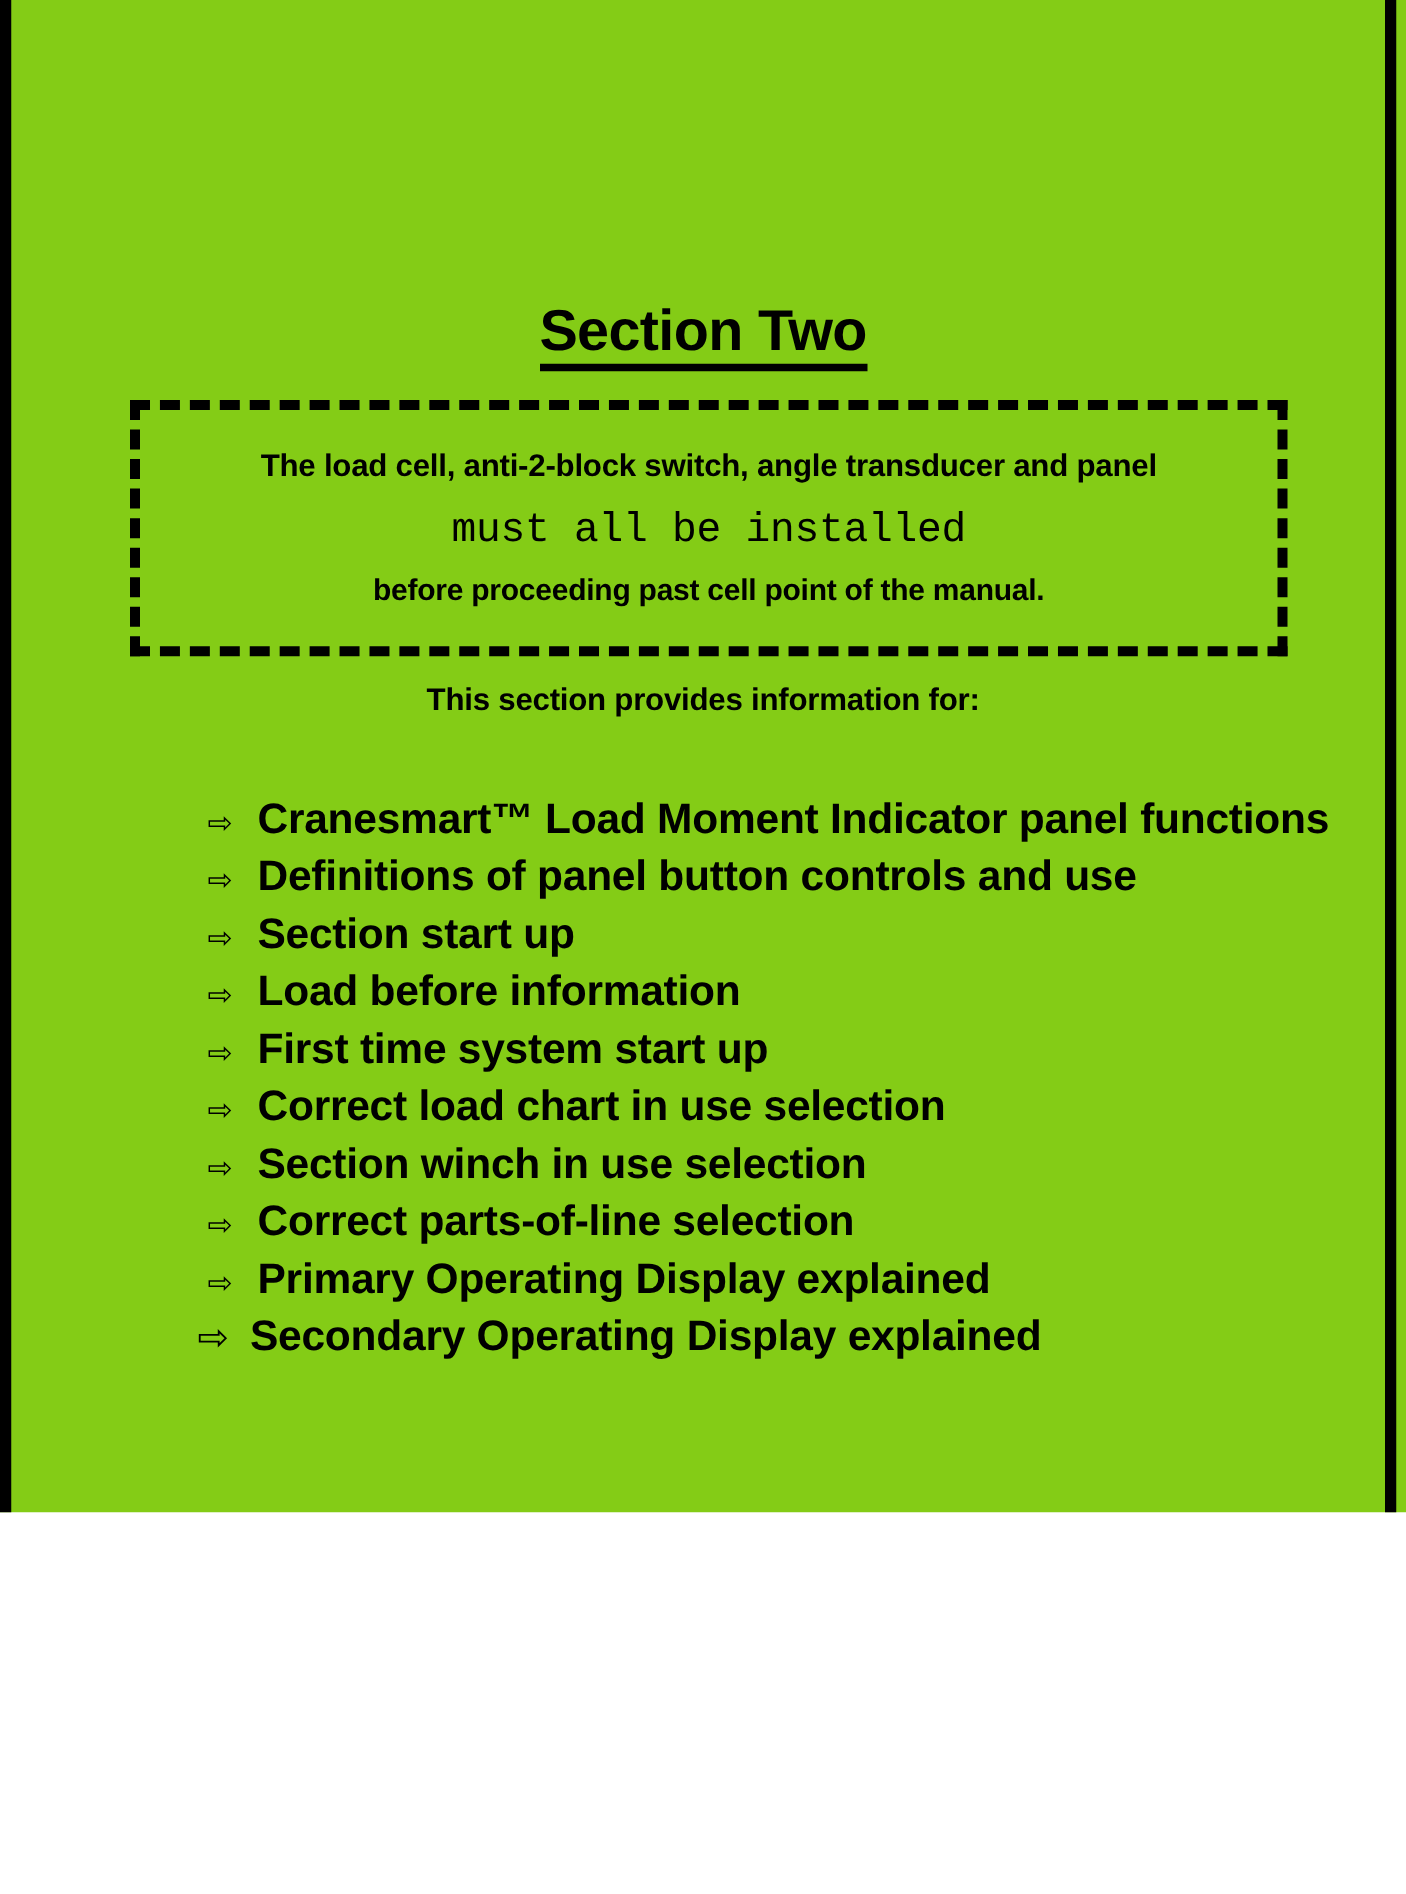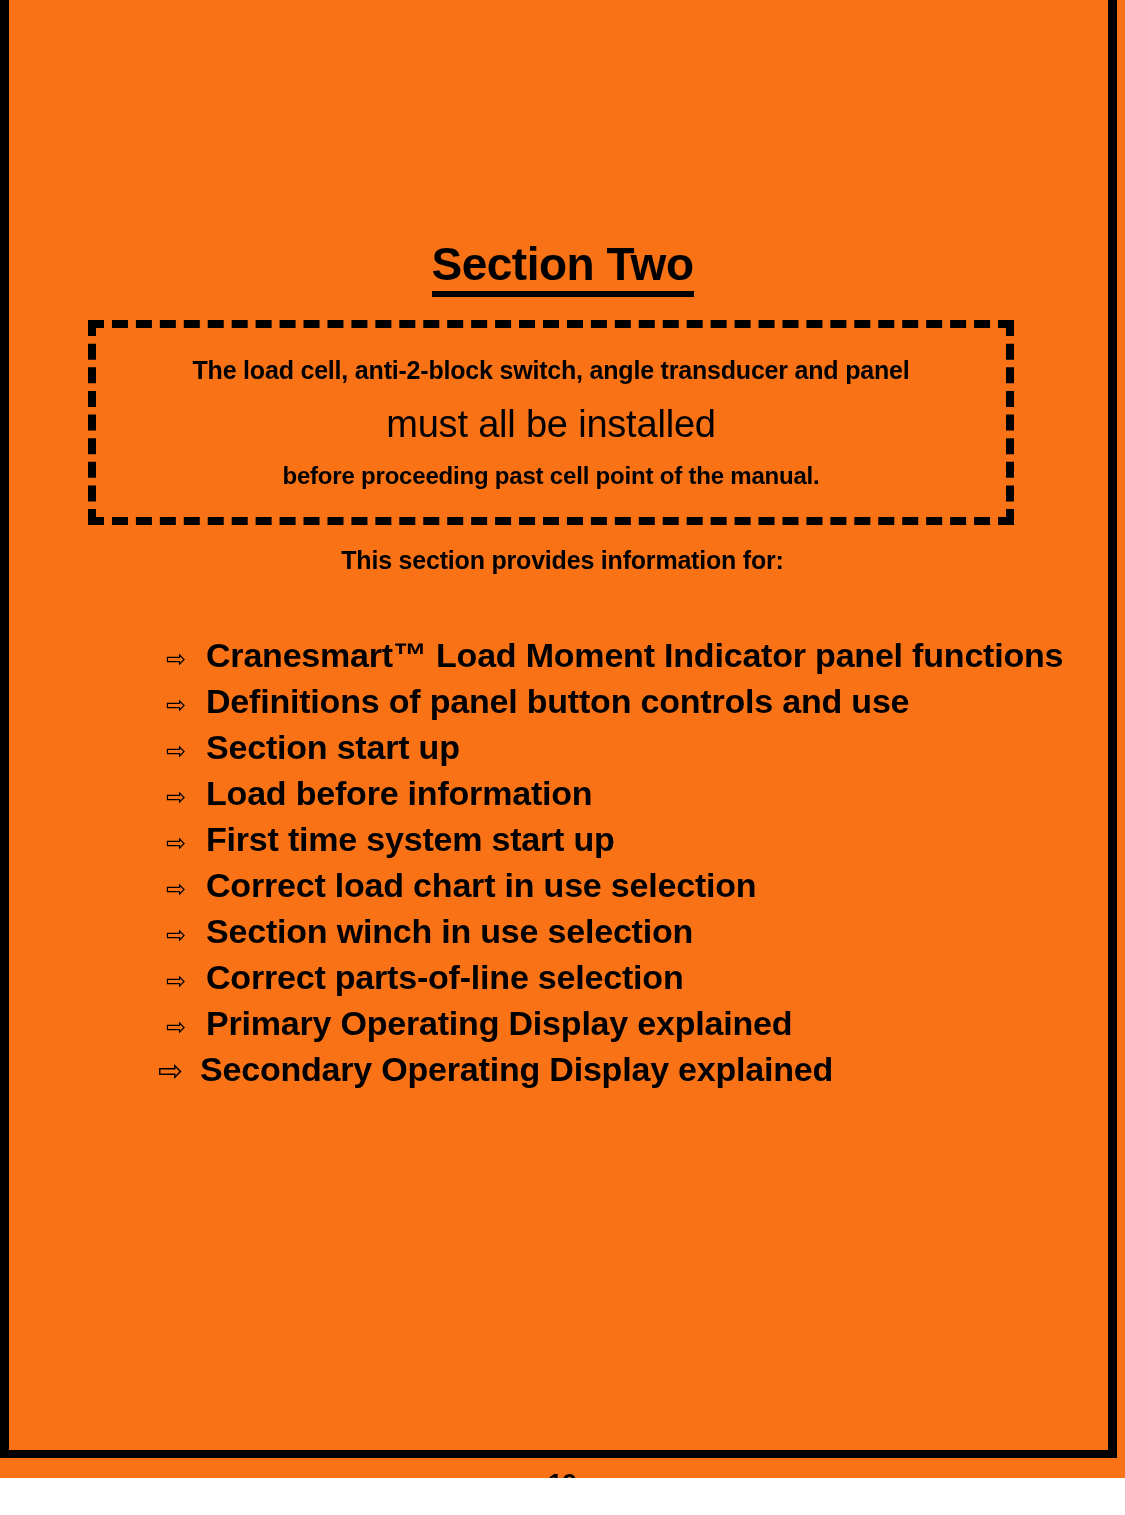--- a/index.html
+++ b/index.html
@@ -10,22 +10,22 @@
   }
   body {
     font-family: "Liberation Sans", "DejaVu Sans", sans-serif;
     color: #000000;
     -webkit-font-smoothing: none;
   }
 
   #page {
     position: relative;
     width: 1125px;
-    height: 1478px;
-    background: #f97316;
+    height: 1210px;
+    background: #84cc16;
     overflow: hidden;
     box-sizing: border-box;
   }
 
   
   .frame-left,
   .frame-right {
     position: absolute;
     top: 0;
     width: 9px;
@@ -58,21 +58,21 @@
   }
   .section-title .title-text {
     display: inline-block;
     border-bottom: 6px solid #000000;
     padding-bottom: 3px;
   }
 
   
   .warning-box {
     position: absolute;
-    left: 88px;
+    left: 104px;
     top: 320px;
     width: 926px;
     height: 205px;
     box-sizing: border-box;
     border: 8px dashed #000000;
     display: flex;
     flex-direction: column;
     align-items: center;
     justify-content: center;
   }
@@ -80,24 +80,25 @@
     text-align: center;
     width: 100%;
   }
   .warn-1 {
     font-size: 25px;
     font-weight: bold;
     letter-spacing: -0.2px;
     margin-bottom: 18px;
   }
   .warn-2 {
-    font-size: 38px;
+    font-size: 33px;
     font-weight: normal;
     letter-spacing: -0.2px;
     margin-bottom: 16px;
+    font-family: Liberation Mono, monospace;
   }
   .warn-3 {
     font-size: 24px;
     font-weight: bold;
     letter-spacing: -0.2px;
   }
 
   
   .intro-line {
     position: absolute;

